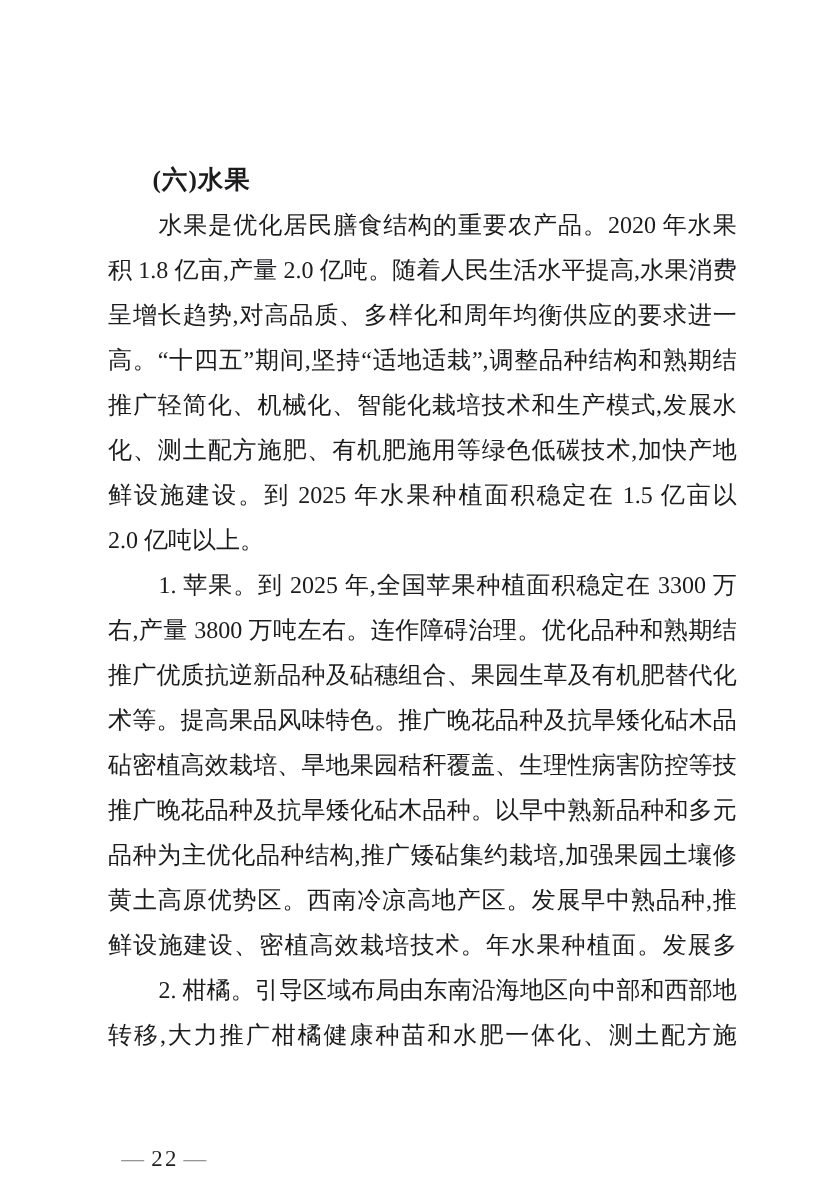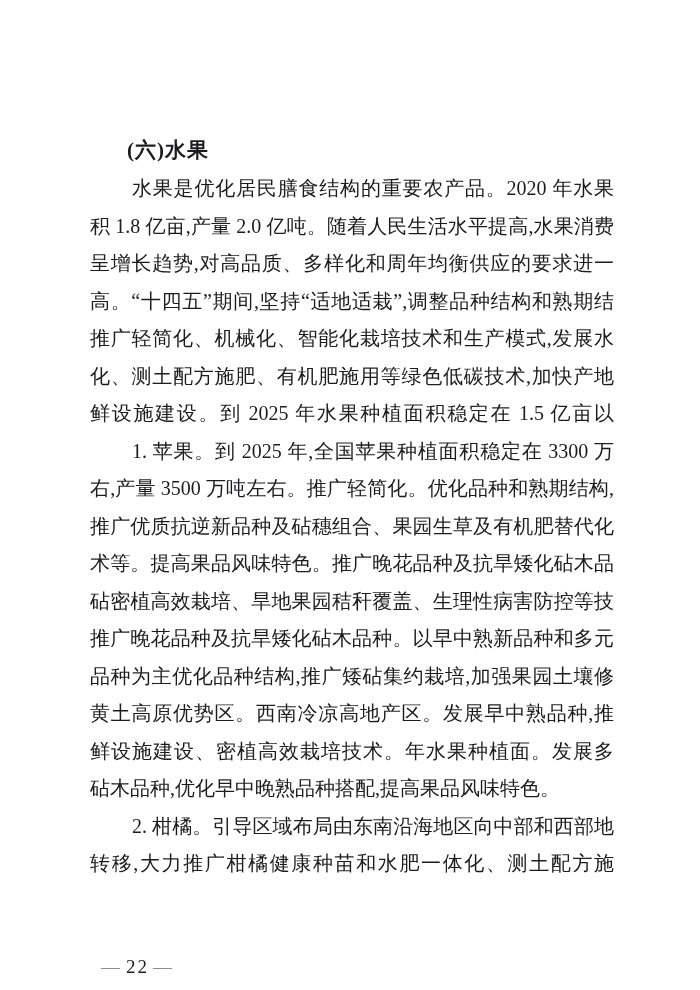--- a/index.html
+++ b/index.html
@@ -75,32 +75,32 @@
     <div class="heading">(六)水果</div>
     <div>
         <div class="paragraph">
           <div class="line indent"><span class="seg">水果是优化居民膳食结构的重要农产品。2020 年水果种植面</span></div>
           <div class="line"><span class="seg">积 1.8 亿亩,产量 2.0 亿吨。随着人民生活水平提高,水果消费量</span></div>
           <div class="line"><span class="seg">呈增长趋势,对高品质、多样化和周年均衡供应的要求进一步提</span></div>
           <div class="line"><span class="seg">高。“十四五”期间,坚持“适地适栽”,调整品种结构和熟期结构,</span></div>
           <div class="line"><span class="seg">推广轻简化、机械化、智能化栽培技术和生产模式,发展水肥一体</span></div>
           <div class="line"><span class="seg">化、测土配方施肥、有机肥施用等绿色低碳技术,加快产地冷藏保</span></div>
           <div class="line"><span class="seg">鲜设施建设。到 2025 年水果种植面积稳定在 1.5 亿亩以上、产量</span></div>
+          <div class="line last"><span class="seg">2.0 亿吨以上。</span></div>
         </div>
         <div class="paragraph">
           <div class="line indent"><span class="seg bold">1. 苹果。</span><span class="seg">到 2025 年,全国苹果种植面积稳定在 3300 万亩左</span></div>
-          <div class="line"><span class="seg">右,产量 3500 万吨左右。</span><span class="seg bold">推广轻简化。</span><span class="seg">优化品种和熟期结构,</span></div>
+          <div class="line"><span class="seg">右,产量 3800 万吨左右。</span><span class="seg bold">连作障碍治理。</span><span class="seg">优化品种和熟期结构,</span></div>
           <div class="line"><span class="seg">推广优质抗逆新品种及砧穗组合、果园生草及有机肥替代化肥技</span></div>
           <div class="line"><span class="seg">术等。</span><span class="seg bold">提高果品风味特色。</span><span class="seg">推广晚花品种及抗旱矮化砧木品种、矮</span></div>
           <div class="line"><span class="seg">砧密植高效栽培、旱地果园秸秆覆盖、生理性病害防控等技术。</span></div>
           <div class="line"><span class="seg bold">推广晚花品种及抗旱矮化砧木品种。</span><span class="seg">以早中熟新品种和多元化加工</span></div>
           <div class="line"><span class="seg">品种为主优化品种结构,推广矮砧集约栽培,加强果园土壤修复和</span></div>
           <div class="line"><span class="seg">黄土高原优势区。</span><span class="seg bold">西南冷凉高地产区。</span><span class="seg">发展早中熟品种,推广多抗</span></div>
           <div class="line"><span class="seg">鲜设施建设、密植高效栽培技术。</span><span class="seg bold">年水果种植面。</span><span class="seg">发展多抗、耐盐碱</span></div>
-          <div class="line last"><span class="seg">砧木品种,优化早中晚熟品种搭配,提高果品风味特色。</span></div>
         </div>
         <div class="paragraph">
           <div class="line indent"><span class="seg bold">2. 柑橘。</span><span class="seg">引导区域布局由东南沿海地区向中部和西部地区</span></div>
           <div class="line"><span class="seg">转移,大力推广柑橘健康种苗和水肥一体化、测土配方施肥、有机</span></div>
         </div>
       </div>
   </div>
 
   <div class="footer">
     <span class="dash">—</span><span>22</span><span class="dash">—</span>

